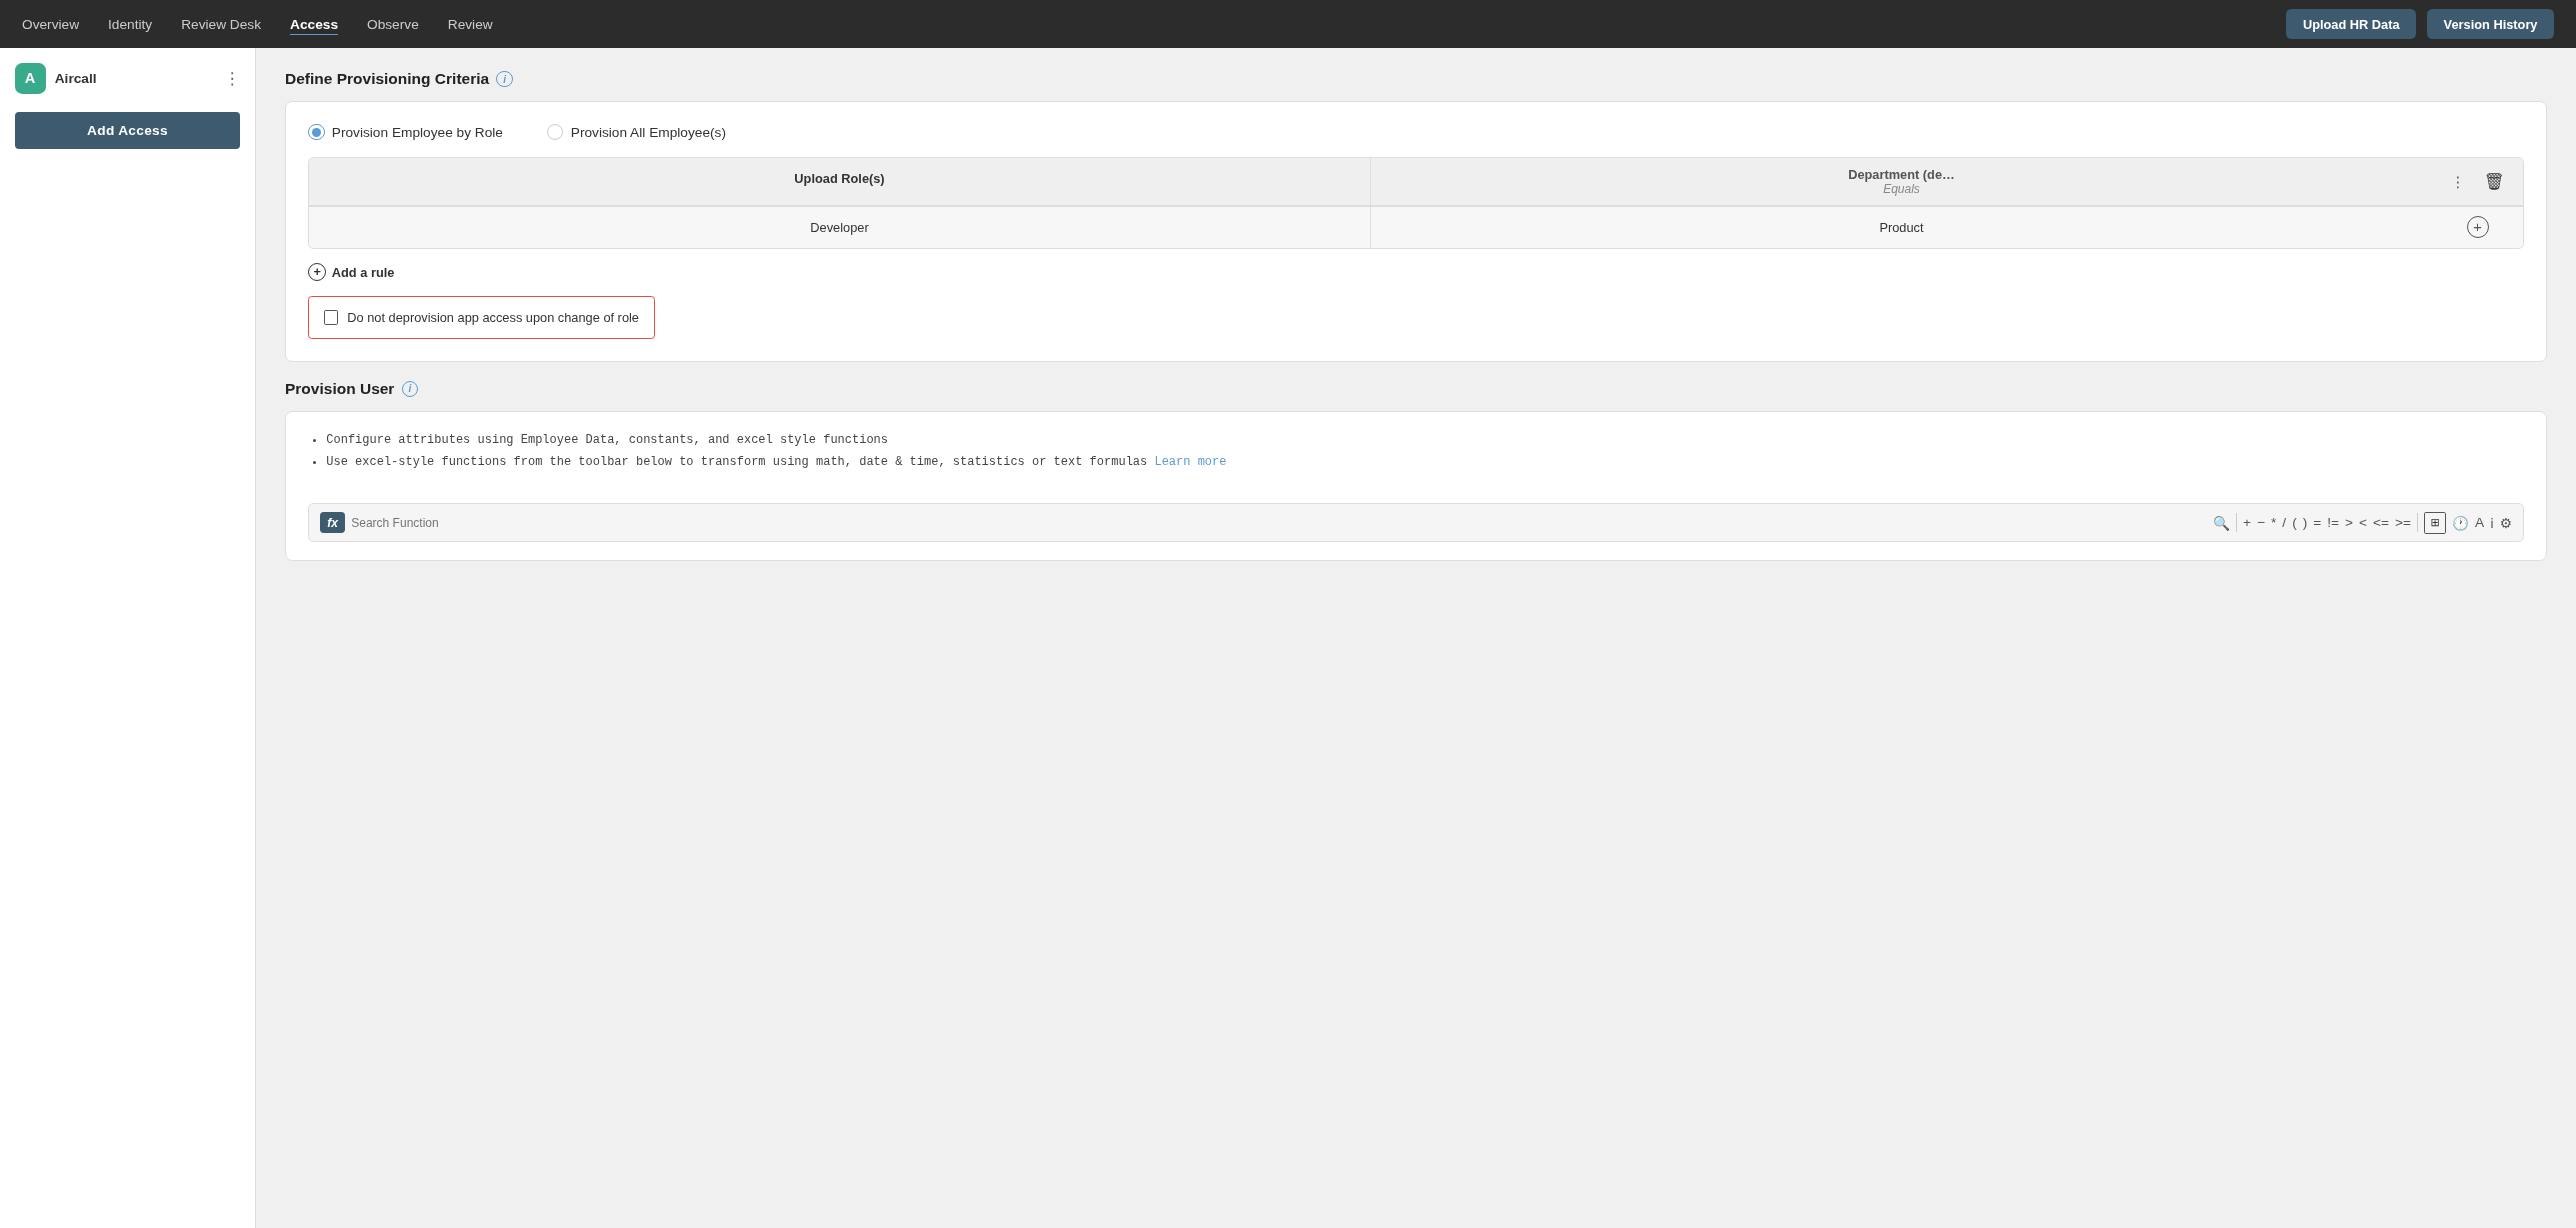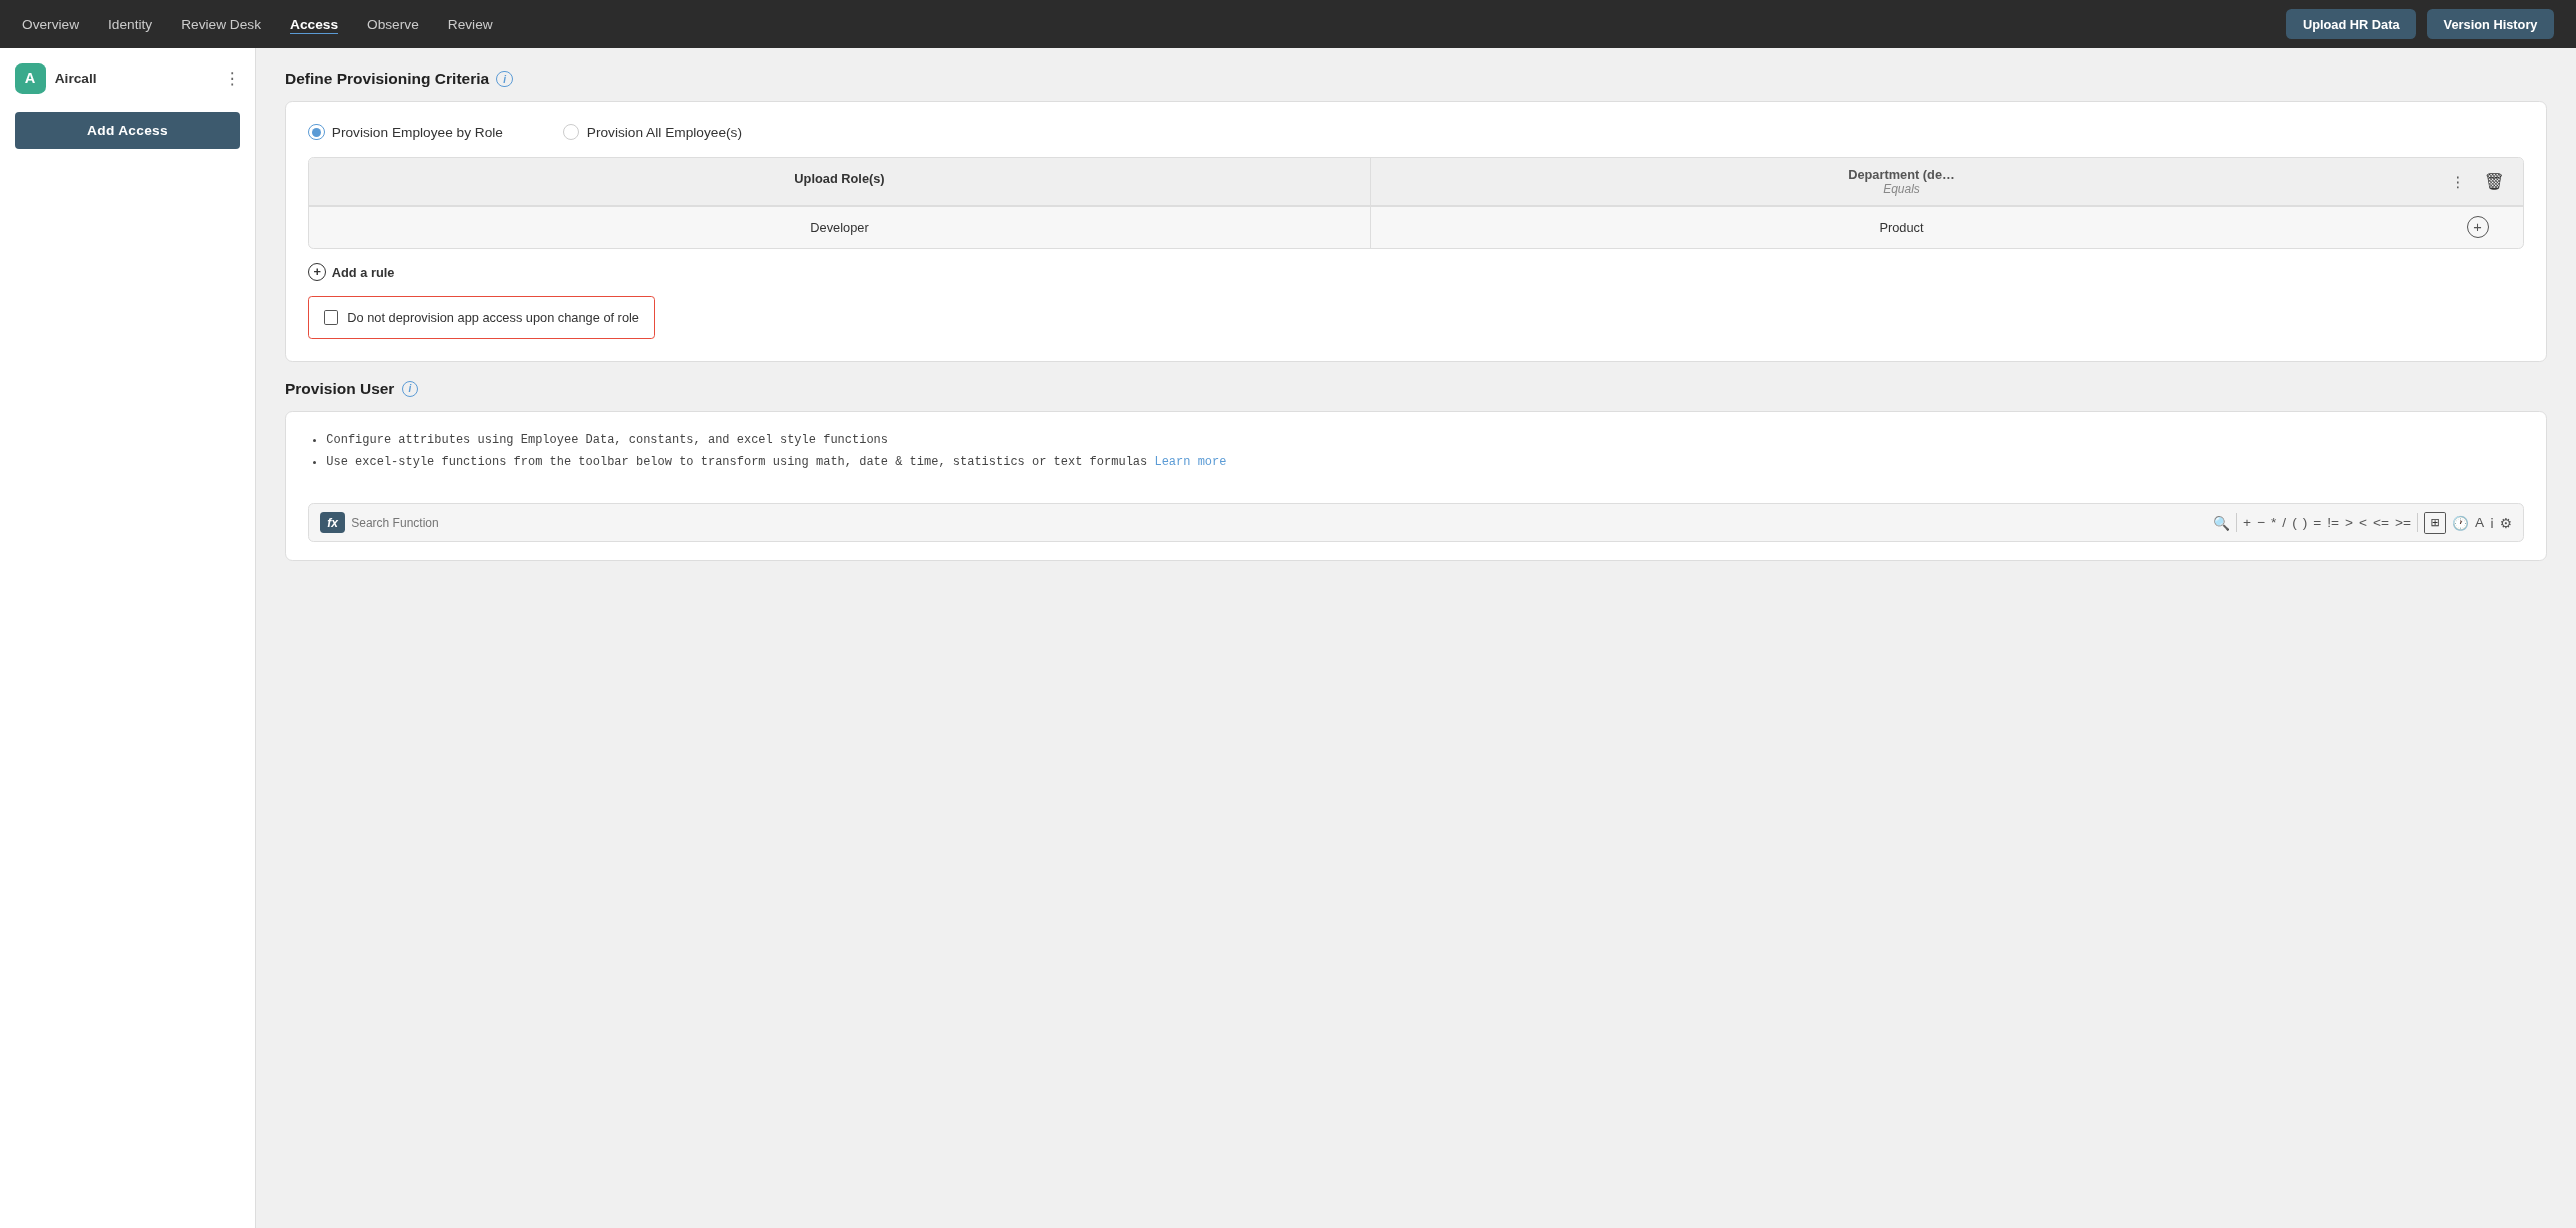--- a/index.html
+++ b/index.html
@@ -7,21 +7,21 @@
 
     
     .top-nav {
       background: #2c2c2c;
       display: flex;
       align-items: center;
       padding: 0 22px;
       height: 48px;
       justify-content: space-between;
     }
-    .top-nav-left { display: flex; align-items: flex-start; gap: 29px; }
+    .top-nav-left { display: flex; align-items: flex-end; gap: 29px; }
     .top-nav-item {
       color: #ccc;
       font-size: 13.7px;
       cursor: pointer;
       padding: 3.7px 0;
       text-decoration: none;
     }
     .top-nav-item.active {
       color: #fff;
       font-weight: 600;
@@ -110,21 +110,21 @@
       background: #fff;
       border-radius: 7.3px;
       padding: 22px;
       margin-bottom: 18.3px;
       border: 0.9px solid #ddd;
     }
 
     
     .radio-group {
       display: flex;
-      gap: 60px;
+      gap: 44px;
       margin-bottom: 16.5px;
     }
     .radio-option {
       display: flex; align-items: center; gap: 7.3px; cursor: pointer;
     }
     .radio-circle {
       width: 16.5px; height: 16.5px;
       border-radius: 50%;
       border: 1.8px solid #ccc;
       display: flex; align-items: center; justify-content: center;

